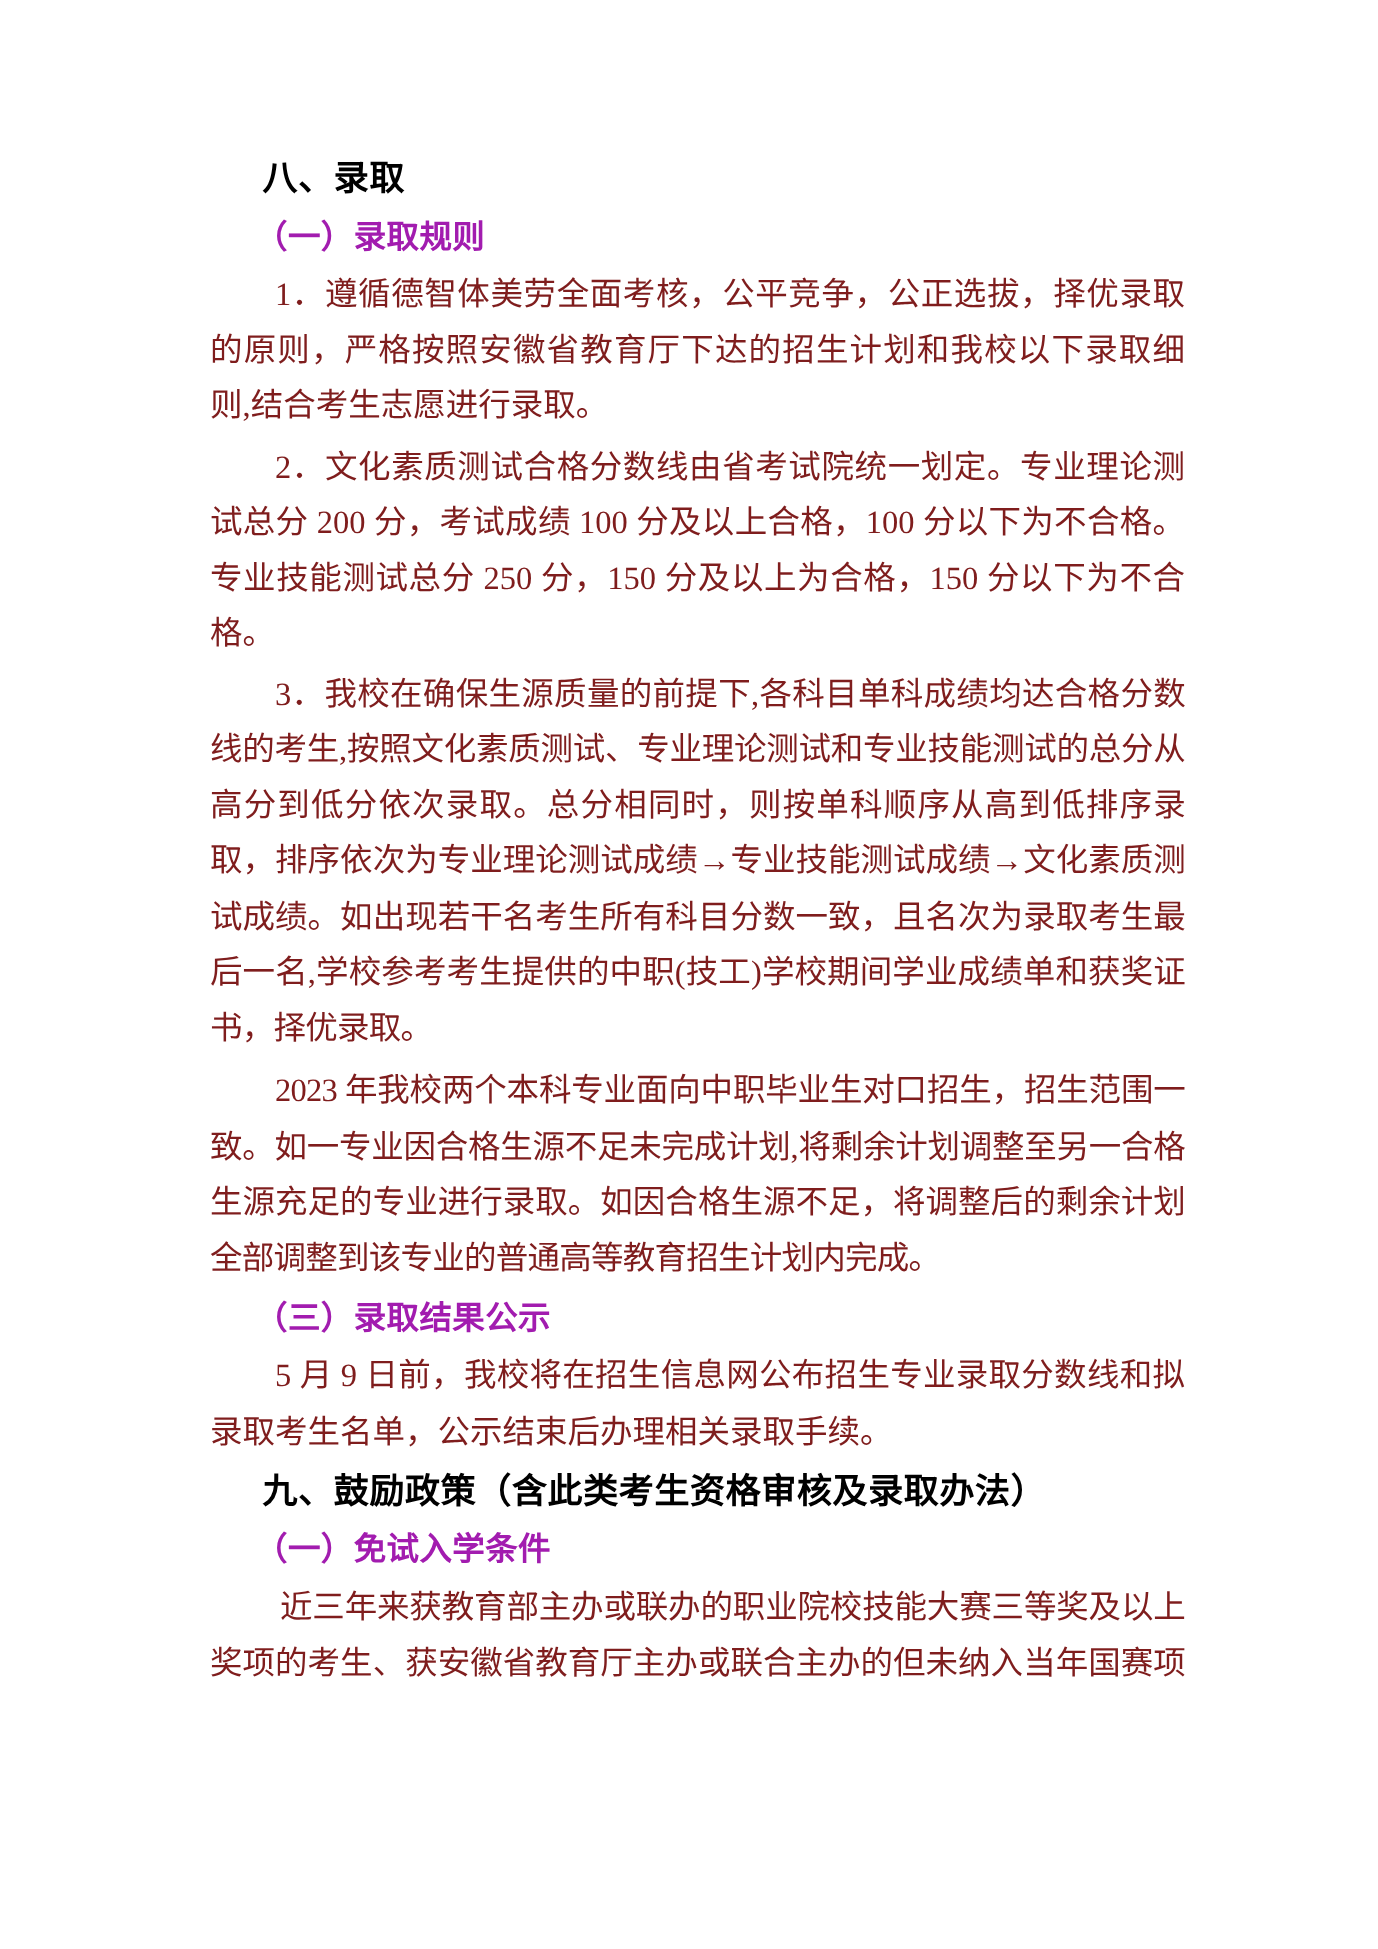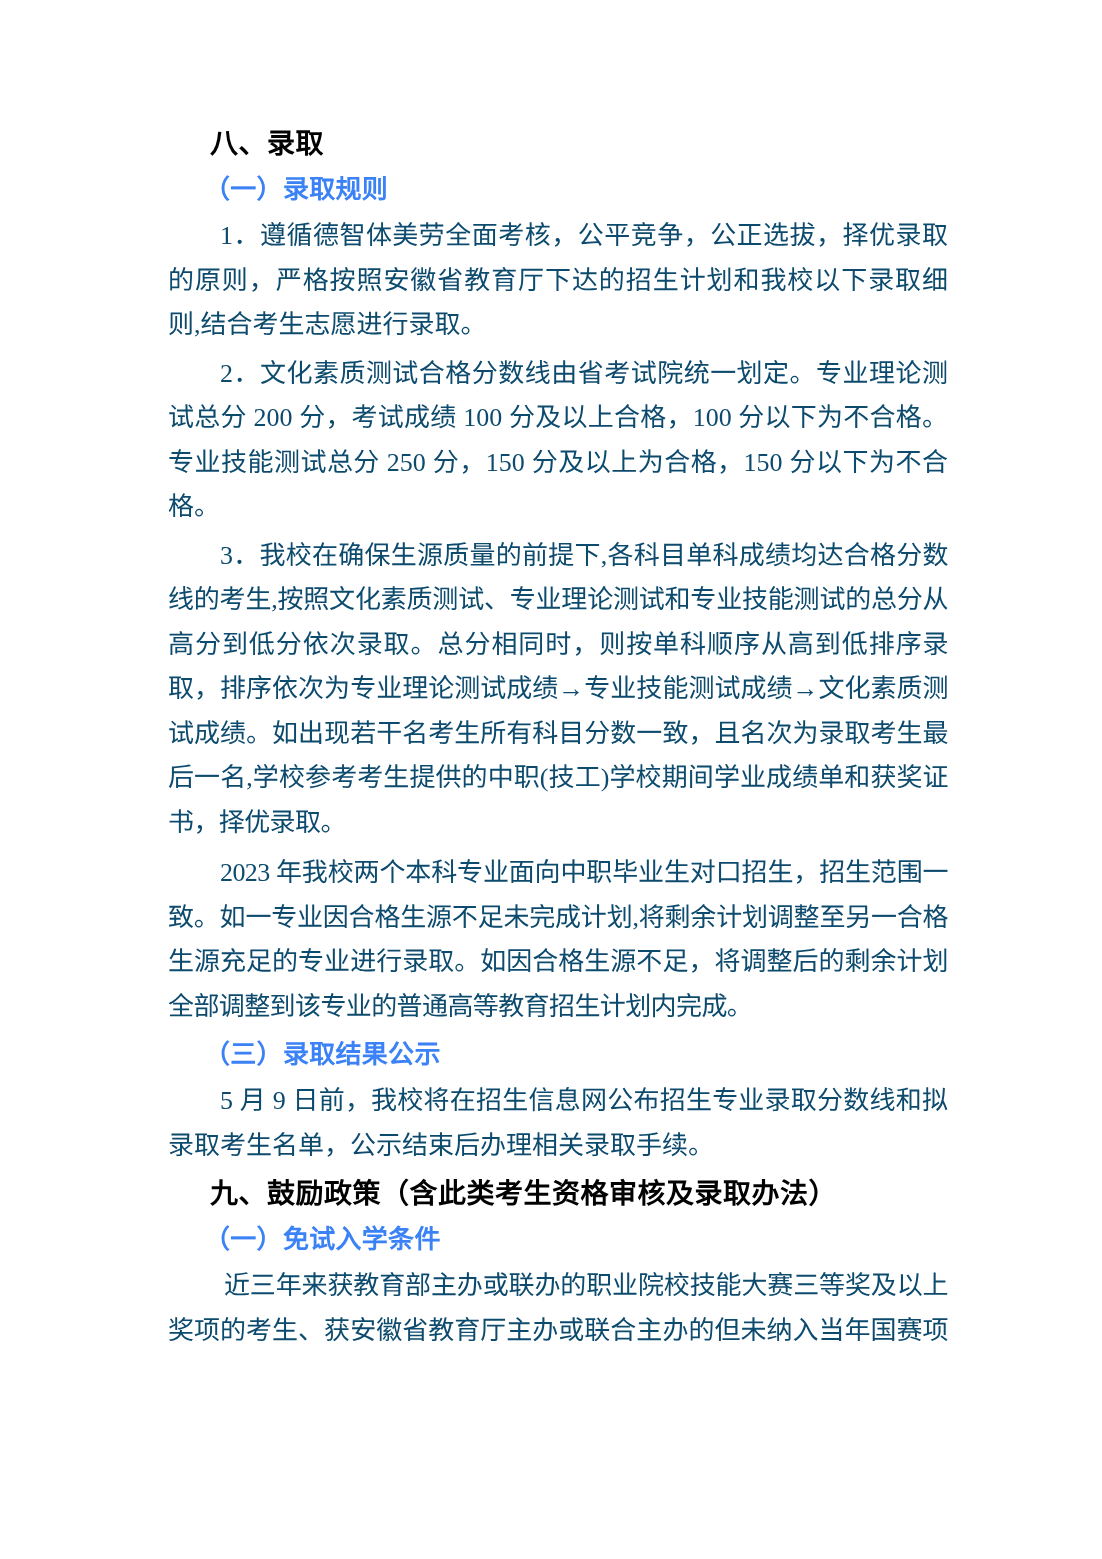--- a/index.html
+++ b/index.html
@@ -37,33 +37,33 @@
     white-space: nowrap;
   }
   .h-minor {
     font-size: 26px;
     font-weight: bold;
     line-height: 44px;
     margin: 0;
     padding: 0;
     text-indent: 36px;
     letter-spacing: 0.3px;
-    color: #3b82f6;
+    color: #a21caf;
     white-space: nowrap;
   }
   
   .para {
     font-size: 26px;
     line-height: 44.5px;
     margin: 0;
     padding: 0;
     text-align: justify;
     text-justify: inter-ideograph;
     text-indent: 52px;
-    color: #0c4a6e;
+    color: #7f1d1d;
     letter-spacing: 0px;
   }
   .para.tight {
     letter-spacing: -0.6px;
   }
   .para.looseindent {
     text-indent: 56px;
   }
   
   .sp-2 { height: 2px; }

